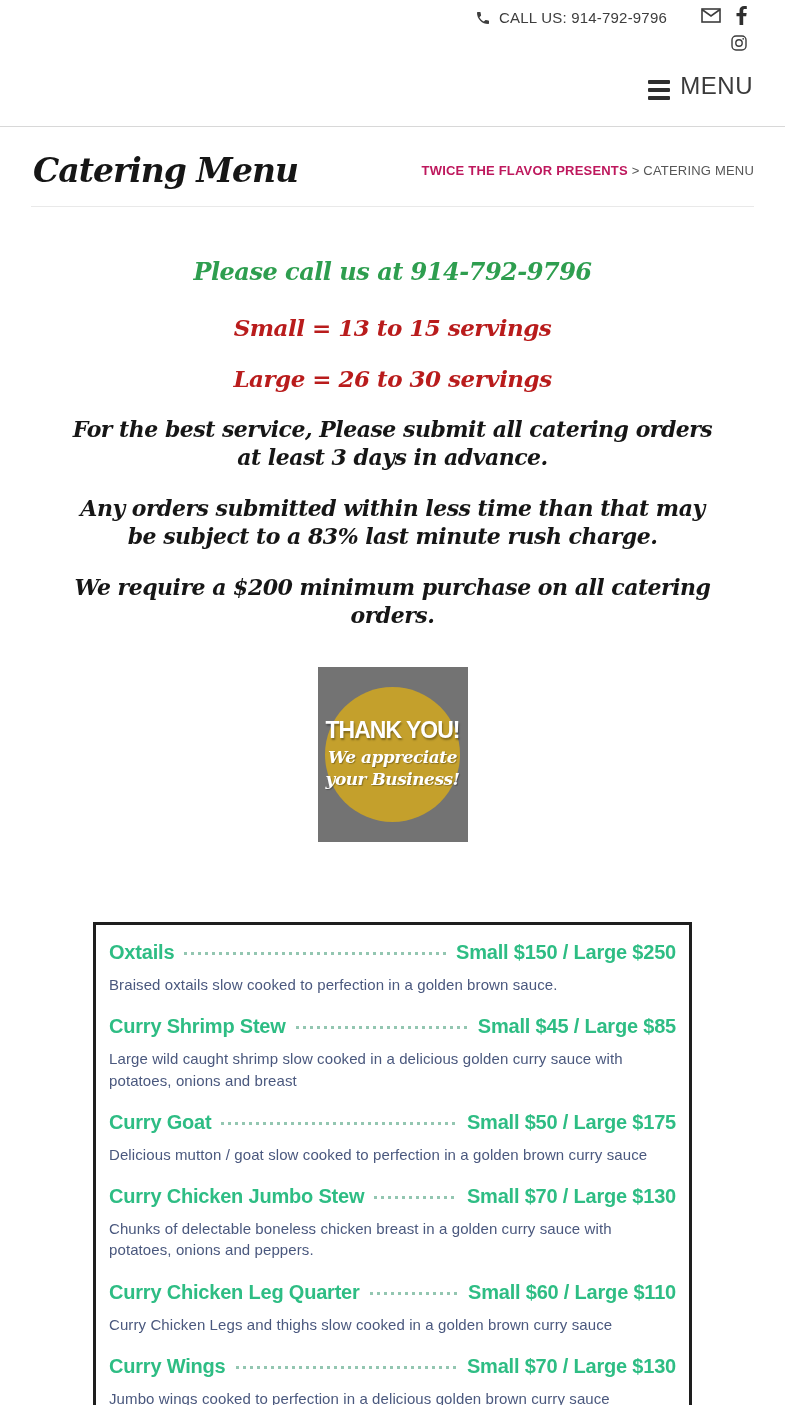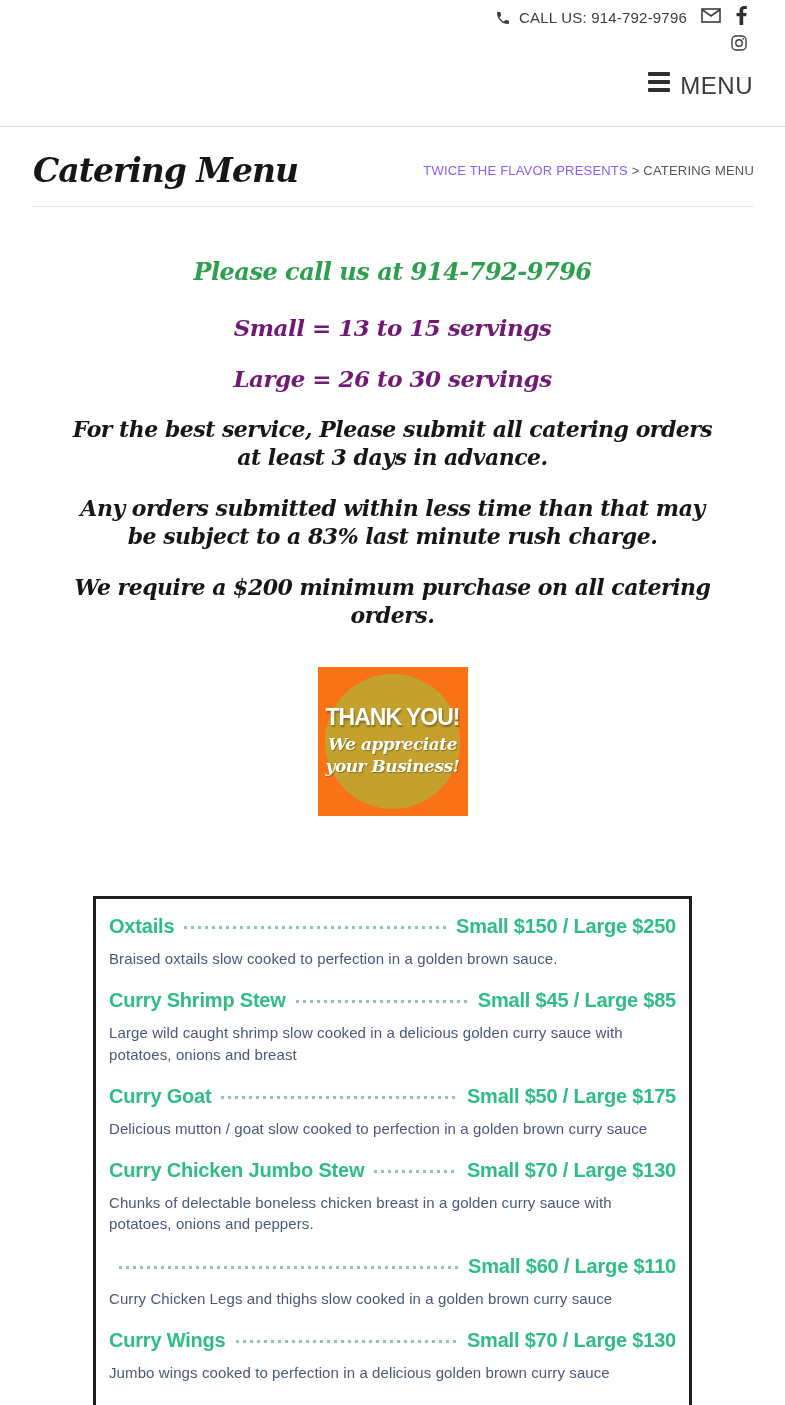--- a/index.html
+++ b/index.html
@@ -7,66 +7,66 @@
   body {
     width:785px; height:1405px; overflow:hidden;
     font-family:"Liberation Sans", sans-serif;
     color:#3d3d3d;
   }
 
   
   .site-header { border-bottom:1px solid #d8d8d8; }
   .topbar {
     display:flex; justify-content:flex-end; align-items:flex-start;
-    padding:6px 38px 0 0; min-height:52px;
+    padding:6px 38px 0 0; min-height:52px;gap:20px;
   }
   .call-cluster { display:flex; align-items:center; gap:8px; margin-top:3px; }
   .call-text { font-size:15px; color:#3d3d3d; letter-spacing:.2px; }
   .social-col { display:flex; flex-direction:column; align-items:flex-end; margin-left:14px; }
   .social-row { display:flex; align-items:center; gap:15px; }
   .social-row + .social-row { margin-top:10px; }
   .icon-btn { display:inline-flex; align-items:center; justify-content:center; cursor:pointer; }
 
   .menu-toggle-row {
-    display:flex; justify-content:flex-end; align-items:flex-start;
+    display:flex; justify-content:flex-end; align-items:flex-end;
     gap:10px; padding:20px 32px 26px 0;
   }
   .hamburger { display:inline-flex; flex-direction:column; gap:4px; }
   .hamburger span { width:22px; height:4px; background:#2f2f2f; border-radius:1px; }
   .menu-label { font-size:24px; color:#3a3a3a; letter-spacing:.5px; }
 
   
   .page-head {
     display:flex; justify-content:space-between; align-items:center;
     padding:24px 31px 0 33px;
   }
   .page-title {
     font-family:"DejaVu Serif", serif; font-style:italic; font-weight:700;
     font-size:33px; color:#161616; margin:0; letter-spacing:-1px;
   }
   .breadcrumb { font-size:13px; color:#565656; letter-spacing:.2px; white-space:nowrap; }
-  .breadcrumb a { color:#8b5cf6; text-decoration:none; }
+  .breadcrumb a { color:#be185d; text-decoration:none;font-weight:bold; }
   .page-divider { border:0; border-top:1px solid #e9e9e9; margin:16px 31px 0; }
 
   
   .intro { text-align:center; margin-top:50px; }
   .script {
     font-family:"DejaVu Serif", serif; font-style:italic; font-weight:700;
     letter-spacing:-0.5px;
   }
   .intro-call { font-size:24px; color:#2e9e4f; margin:0 0 28px; }
-  .intro-line { font-size:23px; color:#701a75; margin:0 0 24px; }
+  .intro-line { font-size:23px; color:#b91c1c; margin:0 0 24px; }
   .intro-para {
     font-size:22px; color:#161616; margin:0 auto 24px; max-width:655px; line-height:1.25;
   }
 
   
   .badge-wrap { display:flex; justify-content:center; margin-top:38px; }
   .badge-square {
-    width:150px; height:149px; background:#f97316;
+    width:150px; height:175px; background:#737373;
     display:flex; align-items:center; justify-content:center;
   }
   .badge-circle {
     width:135px; height:135px; border-radius:50%; background:#c4a02c;
     display:flex; flex-direction:column; align-items:center; justify-content:center;
     color:#ffffff; text-align:center;
   }
   .badge-line1 {
     font-family:"Liberation Sans", sans-serif; font-weight:900; font-size:23px;
     letter-spacing:-1px; text-shadow:1px 2px 2px rgba(0,0,0,.35); line-height:1;
@@ -207,20 +207,21 @@
       <div class="menu-item-head">
         <span class="item-name">Curry Chicken Jumbo Stew</span>
         <span class="leader"></span>
         <span class="item-price">Small $70 / Large $130</span>
       </div>
       <p class="item-desc">Chunks of delectable boneless chicken breast in a golden curry sauce with potatoes, onions and peppers.</p>
     </div>
 
     <div class="menu-item">
       <div class="menu-item-head">
+        <span class="item-name">Curry Chicken Leg Quarter</span>
         <span class="leader"></span>
         <span class="item-price">Small $60 / Large $110</span>
       </div>
       <p class="item-desc">Curry Chicken Legs and thighs slow cooked in a golden brown curry sauce</p>
     </div>
 
     <div class="menu-item">
       <div class="menu-item-head">
         <span class="item-name">Curry Wings</span>
         <span class="leader"></span>

